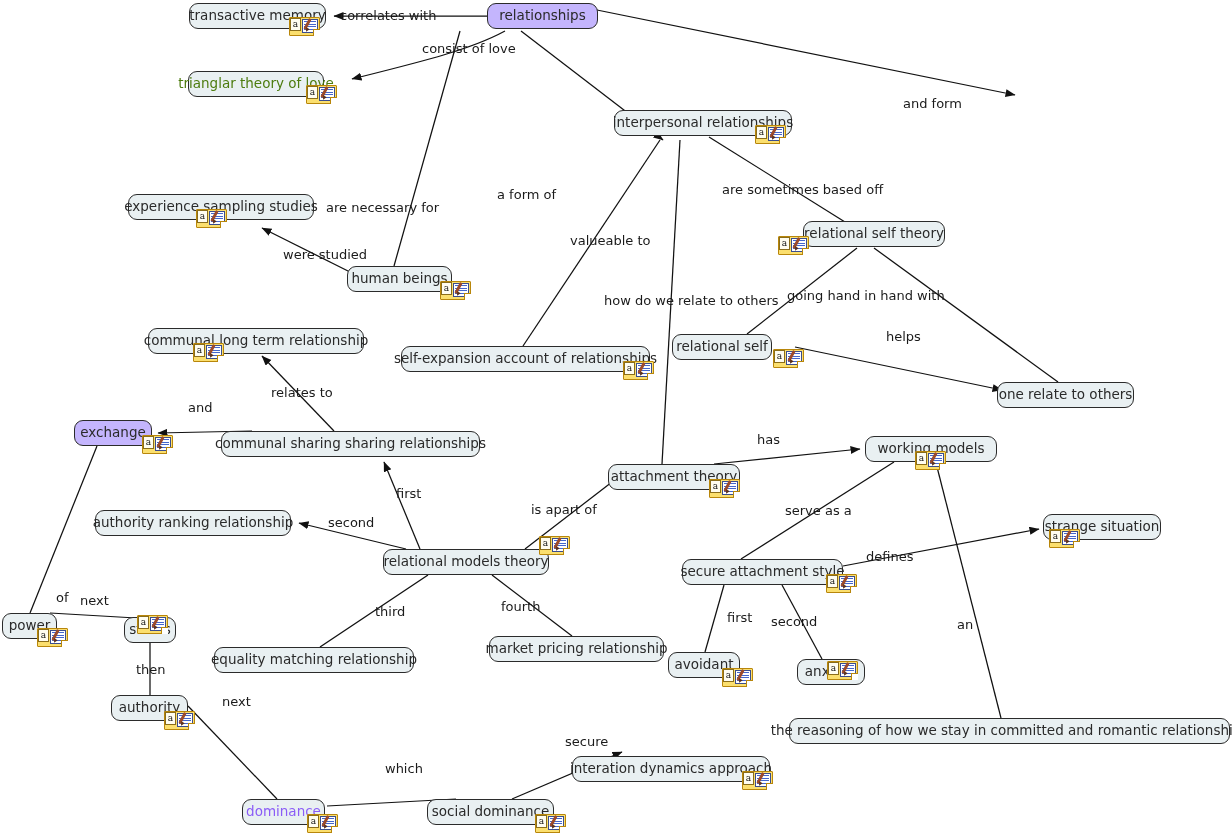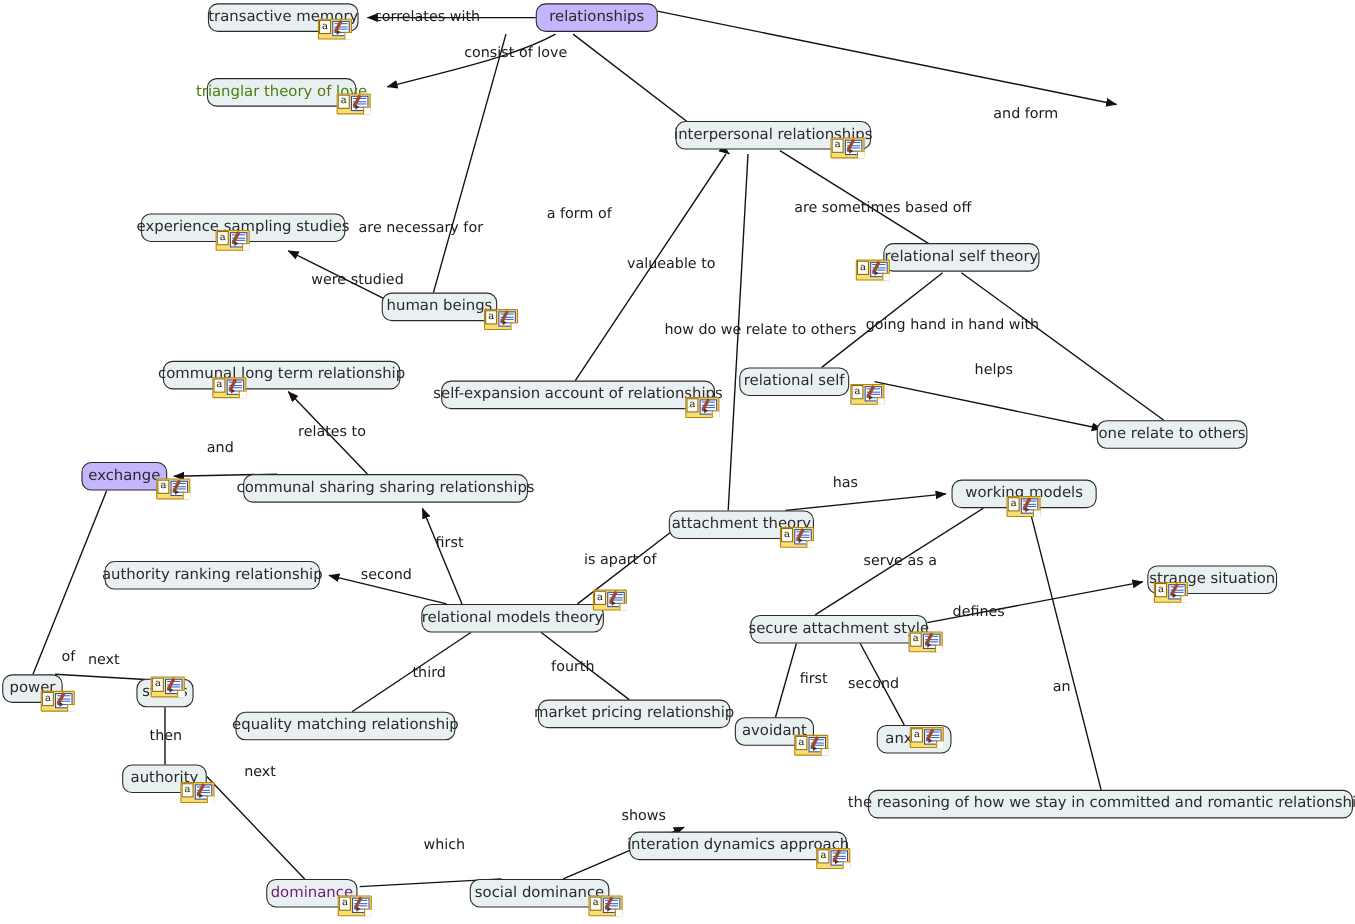--- a/index.html
+++ b/index.html
@@ -560,21 +560,21 @@
         <span class="note">
           <i></i>
           <i></i>
           <i></i>
           <i></i>
         </span>
         <span class="pencil"></span>
         <span class="pencil-tip"></span>
         <span class="fold"></span>
       </span>
-      <div class="node" style="left: 242px; top: 799px; width: 83px; background: rgb(233, 240, 242); border-color: rgb(43, 43, 43); color: #701a75;">
+      <div class="node" style="left: 242px; top: 799px; width: 83px; background: rgb(233, 240, 242); border-color: rgb(43, 43, 43); color: #8b5cf6;">
         <span class="node-label">dominance</span>
       </div>
       <span class="badge" style="left: 307px; top: 814px; position: absolute;">
         <span class="bg"></span>
         <span class="a-box">a</span>
         <span class="note">
           <i></i>
           <i></i>
           <i></i>
           <i></i>
@@ -623,16 +623,16 @@
       <span class="elabel" style="left: 757px; top: 433px; color: rgb(26, 26, 26);">has</span>
       <span class="elabel" style="left: 785px; top: 504px; color: rgb(26, 26, 26);">serve as a</span>
       <span class="elabel" style="left: 866px; top: 550px; color: rgb(26, 26, 26);">defines</span>
       <span class="elabel" style="left: 957px; top: 618px; color: rgb(26, 26, 26);">an</span>
       <span class="elabel" style="left: 727px; top: 611px; color: rgb(26, 26, 26);">first</span>
       <span class="elabel" style="left: 771px; top: 615px; color: rgb(26, 26, 26);">second</span>
       <span class="elabel" style="left: 80px; top: 594px; color: rgb(26, 26, 26);">next</span>
       <span class="elabel" style="left: 136px; top: 663px; color: rgb(26, 26, 26);">then</span>
       <span class="elabel" style="left: 222px; top: 695px; color: rgb(26, 26, 26);">next</span>
       <span class="elabel" style="left: 385px; top: 762px; color: rgb(26, 26, 26);">which</span>
-      <span class="elabel" style="left: 565px; top: 735px; color: rgb(26, 26, 26);">shows</span>
+      <span class="elabel" style="left: 565px; top: 735px; color: rgb(26, 26, 26);">secure</span>
     </div>
 
 </div>
 
 </body></html>

